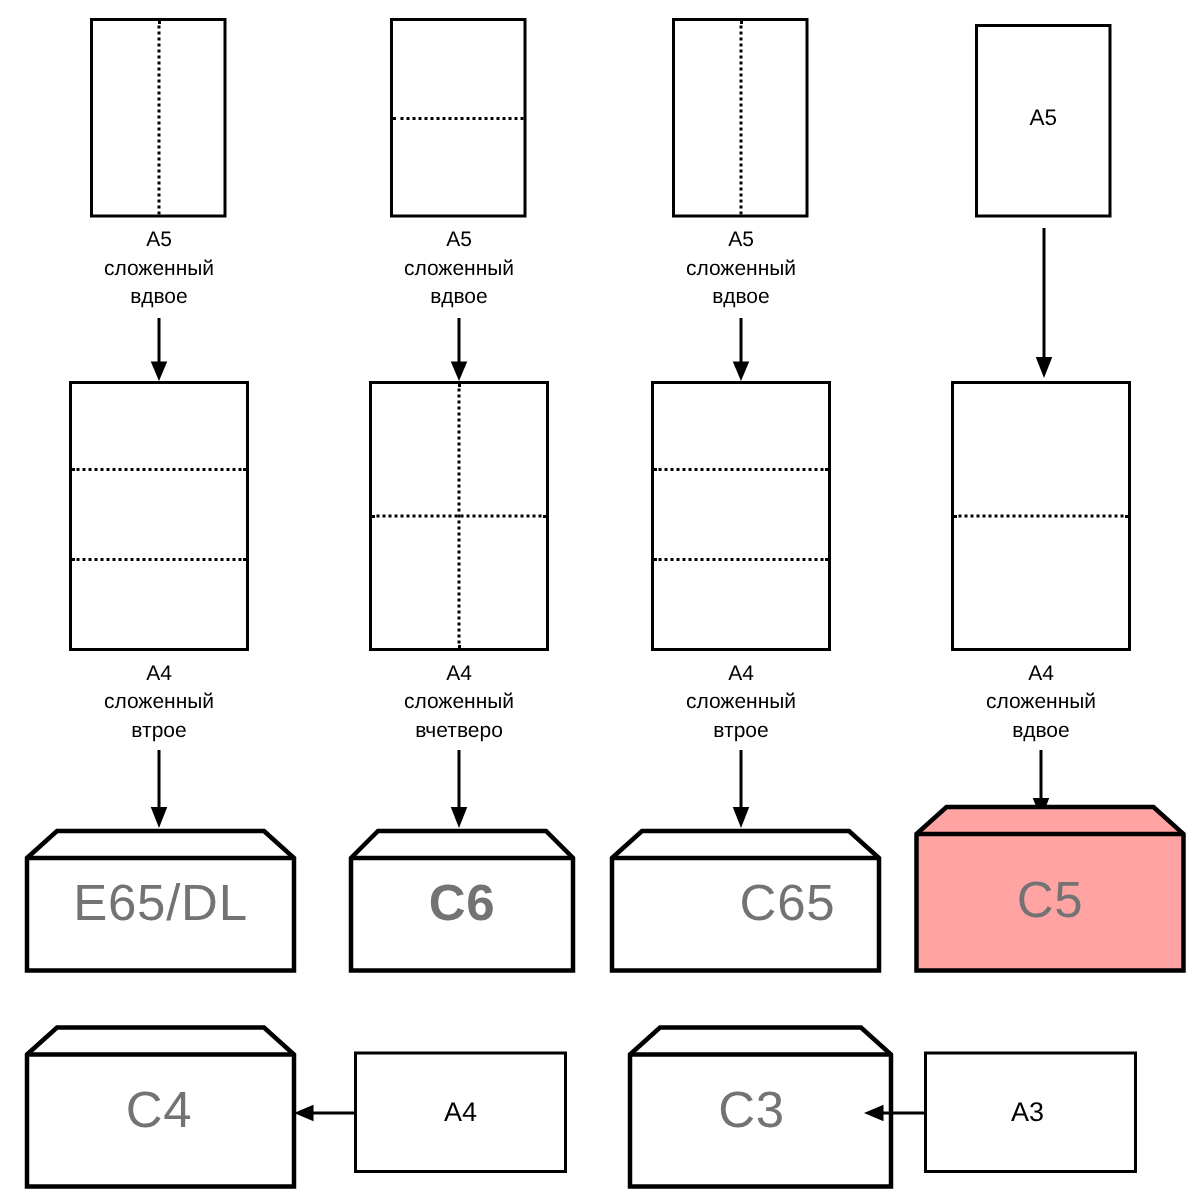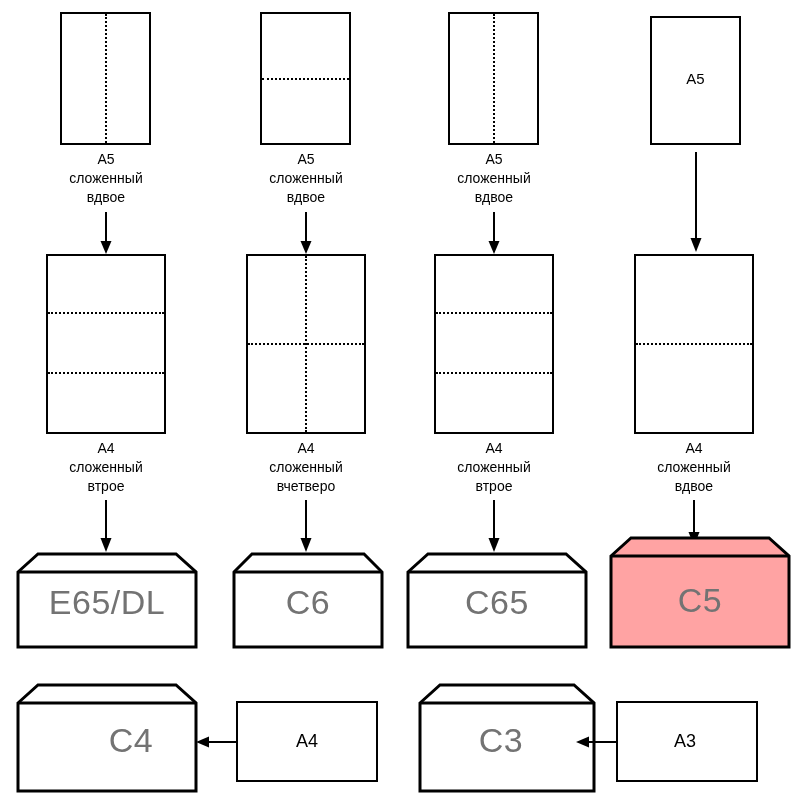--- a/index.html
+++ b/index.html
@@ -166,39 +166,39 @@
   <svg style="position:absolute; left:16px; top:550px;" width="182" height="100" viewBox="0 0 182 100">
     <polygon points="2,22 22,4 160,4 180,22 180,97 2,97" fill="#ffffff" stroke="#000000" stroke-width="3"></polygon>
     <line x1="2" y1="22" x2="180" y2="22" stroke="#000000" stroke-width="3"></line>
   </svg>
   <div class="env-label" style="left:16px; top:585px; width:182px;">E65/DL</div>
 
   <svg style="position:absolute; left:232px; top:550px;" width="152" height="100" viewBox="0 0 152 100">
     <polygon points="2,22 20,4 132,4 150,22 150,97 2,97" fill="#ffffff" stroke="#000000" stroke-width="3"></polygon>
     <line x1="2" y1="22" x2="150" y2="22" stroke="#000000" stroke-width="3"></line>
   </svg>
-  <div class="env-label" style="left:232px; top:585px; width:152px;">C6</div>
+  <div class="env-label" style="left:232px; top:585px; width:152px;font-weight:bold;">C6</div>
 
   <svg style="position:absolute; left:406px; top:550px;" width="182" height="100" viewBox="0 0 182 100">
     <polygon points="2,22 22,4 160,4 180,22 180,97 2,97" fill="#ffffff" stroke="#000000" stroke-width="3"></polygon>
     <line x1="2" y1="22" x2="180" y2="22" stroke="#000000" stroke-width="3"></line>
   </svg>
-  <div class="env-label" style="left:406px; top:585px; width:182px;">C65</div>
+  <div class="env-label" style="left:406px; top:585px; width:182px;padding-left:28px;">C65</div>
 
   <svg style="position:absolute; left:609px; top:536px;" width="182" height="114" viewBox="0 0 182 114">
     <polygon points="2,20 22,2 160,2 180,20 180,111 2,111" fill="#ffa3a3" stroke="#000000" stroke-width="3"></polygon>
     <line x1="2" y1="20" x2="180" y2="20" stroke="#000000" stroke-width="3"></line>
   </svg>
   <div class="env-label" style="left:609px; top:583px; width:182px;">C5</div>
 
   <svg style="position:absolute; left:16px; top:681px;" width="182" height="113" viewBox="0 0 182 113">
     <polygon points="2,22 22,4 160,4 180,22 180,110 2,110" fill="#ffffff" stroke="#000000" stroke-width="3"></polygon>
     <line x1="2" y1="22" x2="180" y2="22" stroke="#000000" stroke-width="3"></line>
   </svg>
-  <div class="env-label" style="left:16px; top:723px; width:180px;margin-left:25px;">C4</div>
+  <div class="env-label" style="left:16px; top:723px; width:180px;">C4</div>
 
   <svg class="arrow-left" style="left:196px; top:733px;" width="44" height="18" viewBox="0 0 44 18">
     <line x1="44" y1="9" x2="10" y2="9" stroke="#000" stroke-width="2"></line>
     <polygon points="0,9 13,3.5 13,14.5" fill="#000"></polygon>
   </svg>
 
   <div class="sheet" style="left:236px; top:701px; width:142px; height:81px;"></div>
   <div class="box-label" style="left:236px; top:731px; width:142px;">A4</div>
 
   <svg style="position:absolute; left:418px; top:681px;" width="178" height="113" viewBox="0 0 178 113">

